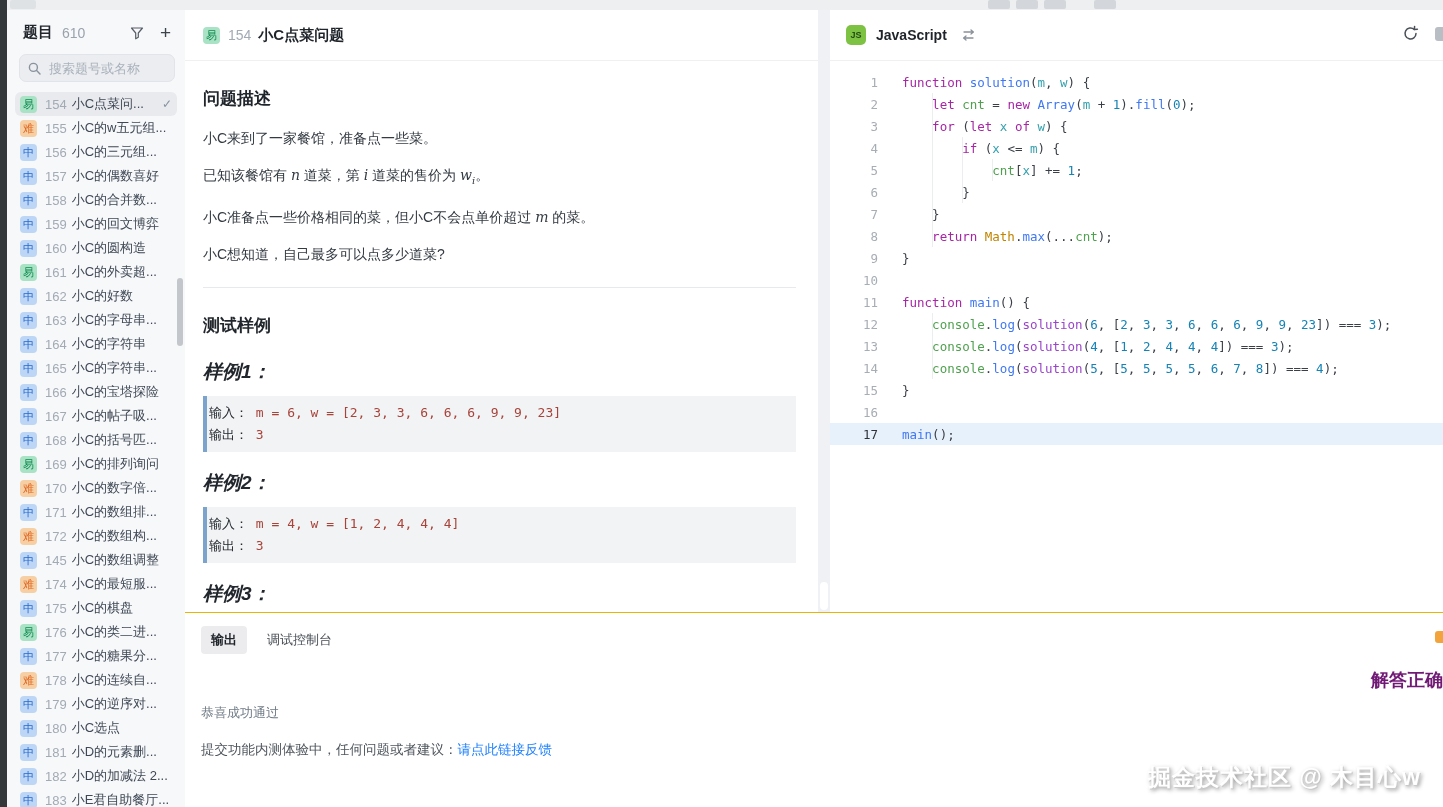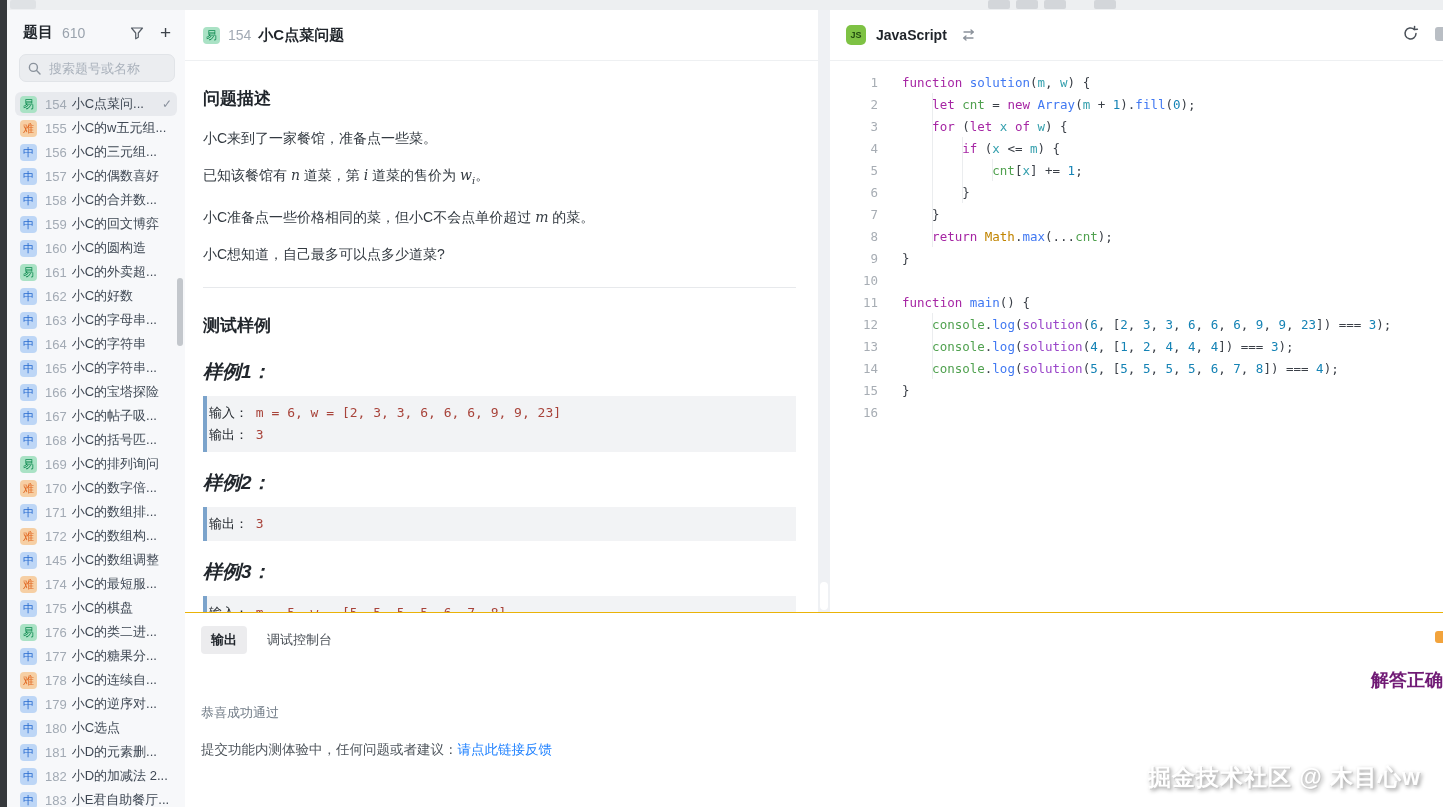--- a/index.html
+++ b/index.html
@@ -296,20 +296,21 @@
     <hr class="dividerline">
     <div class="section-h">测试样例</div>
     <div id="samples">
         <div class="sample-label">样例1：</div>
         <div class="sbox">
           <div><span class="slabel">输入：</span><span class="scode"> m = 6, w = [2, 3, 3, 6, 6, 6, 9, 9, 23]</span></div>
           <div><span class="slabel">输出：</span><span class="scode"> 3</span></div>
         </div>
         <div class="sample-label tight">样例2：</div>
         <div class="sbox">
+          <div><span class="slabel">输入：</span><span class="scode"> m = 4, w = [1, 2, 4, 4, 4]</span></div>
           <div><span class="slabel">输出：</span><span class="scode"> 3</span></div>
         </div>
         <div class="sample-label tight">样例3：</div>
         <div class="sbox">
           <div><span class="slabel">输入：</span><span class="scode"> m = 5, w = [5, 5, 5, 5, 6, 7, 8]</span></div>
         </div>
       </div>
   </div>
 </div>
 
@@ -396,20 +397,24 @@
         <span class="ct"><span class="tk-ws">    </span><span class="tk-var">console</span><span class="tk-op">.</span><span class="tk-fn">log</span><span class="tk-p">(</span><span class="tk-call">solution</span><span class="tk-p">(</span><span class="tk-num">5</span><span class="tk-p">, [</span><span class="tk-num">5</span><span class="tk-p">, </span><span class="tk-num">5</span><span class="tk-p">, </span><span class="tk-num">5</span><span class="tk-p">, </span><span class="tk-num">5</span><span class="tk-p">, </span><span class="tk-num">6</span><span class="tk-p">, </span><span class="tk-num">7</span><span class="tk-p">, </span><span class="tk-num">8</span><span class="tk-p">])</span><span class="tk-op"> === </span><span class="tk-num">4</span><span class="tk-p">);</span></span>
       </div>
       <div class="cl">
         <span class="ln">15</span>
         <span class="ct"><span class="tk-p">}</span></span>
       </div>
       <div class="cl">
         <span class="ln">16</span>
         <span class="ct"></span>
       </div>
+      <div class="cl hl">
+        <span class="ln">17</span>
+        <span class="ct"><span class="tk-fn">main</span><span class="tk-p">();</span></span>
+      </div>
     </div>
 </div>
 
 <div class="bpanel">
   <div class="btabs">
     <span class="btab active">输出</span>
     <span class="btab">调试控制台</span>
   </div>
   <div class="result">解答正确</div>
   <div class="congrats">恭喜成功通过</div>

